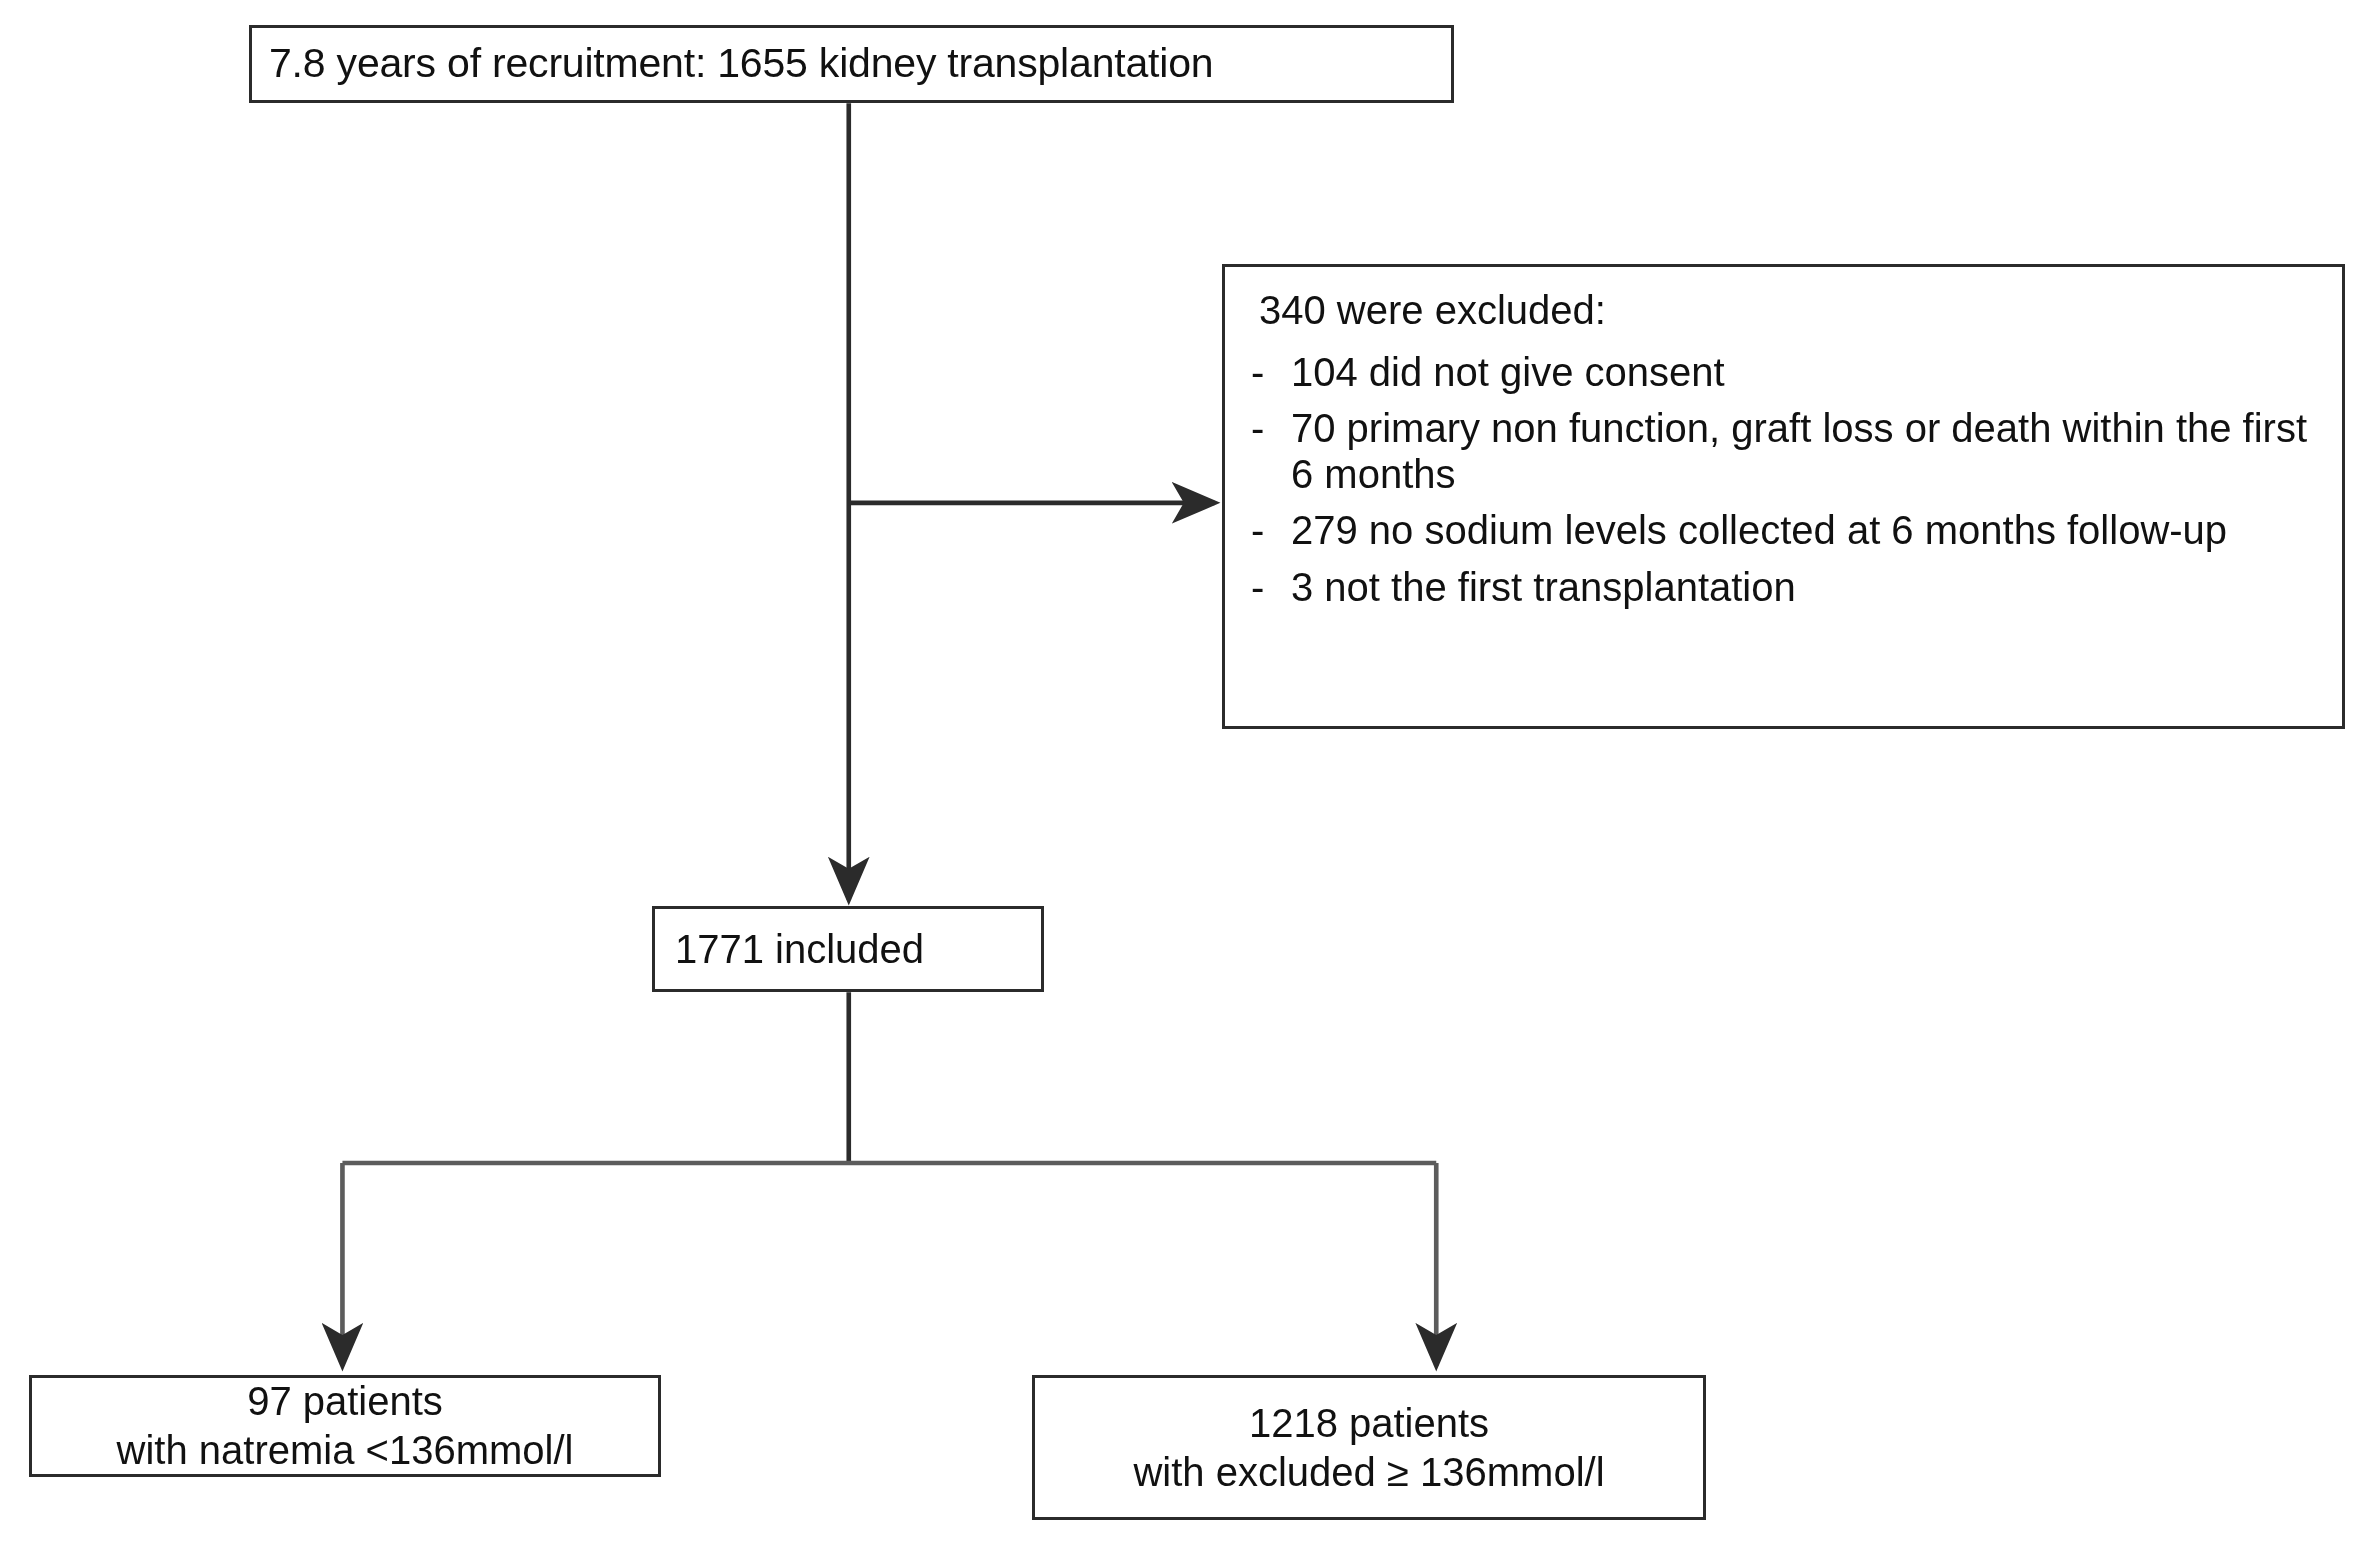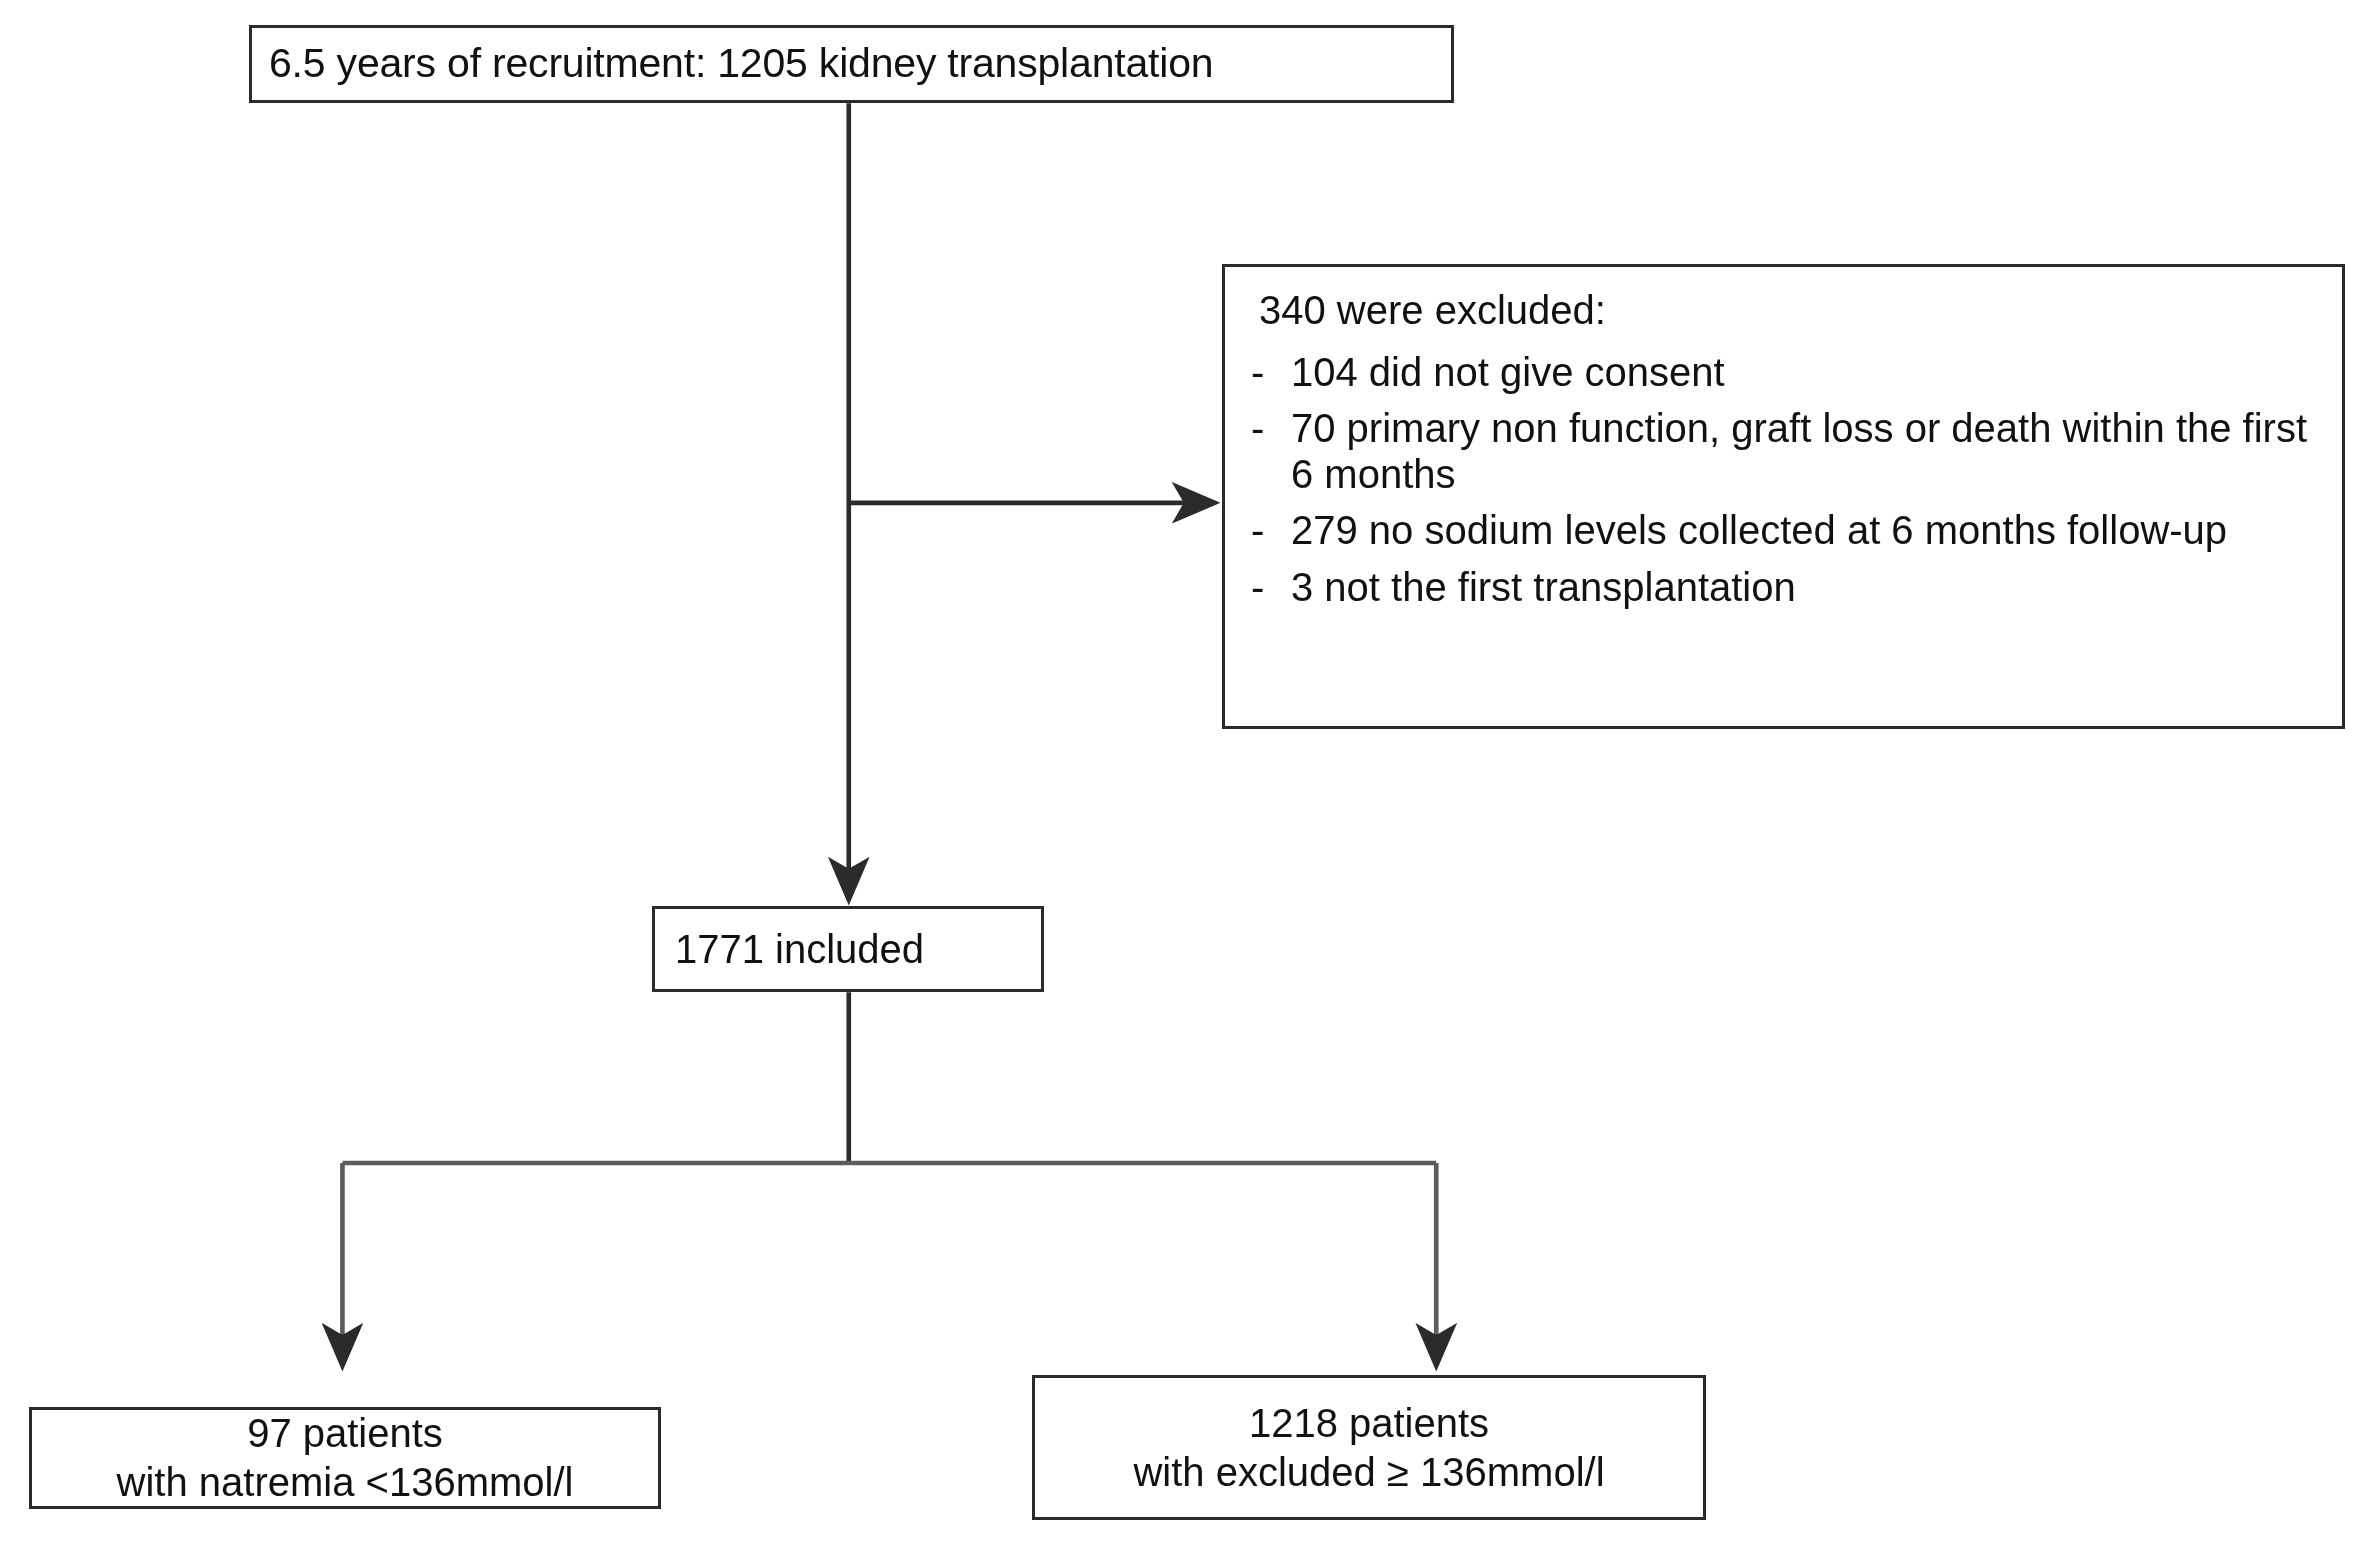--- a/index.html
+++ b/index.html
@@ -115,21 +115,20 @@
     white-space: nowrap;
   }
 
   
   #node-hyponatremia {
     left: 29px;
     top: 1375px;
     width: 632px;
     height: 102px;
     padding: 0 7.7px;
-    margin-top: 32px;
   }
   #node-normonatremia {
     left: 1032px;
     top: 1375px;
     width: 674px;
     height: 145px;
     padding: 0 7.7px;
   }
   .node-center .node-line {
     font-size: 40px;
@@ -156,21 +155,21 @@
     <line x1="1098" y1="1283" x2="1098" y2="1504" stroke="#2b2b2b" stroke-width="6"></line>
 
     <line x1="443" y1="1504" x2="1858" y2="1504" stroke="#5c5c5c" stroke-width="6"></line>
 
     <line x1="443" y1="1504" x2="443" y2="1766" stroke="#5c5c5c" stroke-width="6" marker-end="url(#arrowhead)"></line>
 
     <line x1="1858" y1="1504" x2="1858" y2="1766" stroke="#5c5c5c" stroke-width="6" marker-end="url(#arrowhead)"></line>
   </svg>
 
   <div class="node node-left" id="node-recruitment">
-    <div class="node-line">6.5 years of recruitment: 1205 kidney transplantation</div>
+    <div class="node-line">7.8 years of recruitment: 1655 kidney transplantation</div>
   </div>
 
   <div class="node node-left" id="node-exclusions">
     <div class="excl-title">340 were excluded:</div>
     <ul class="excl-list">
       <li class="excl-item">
         <span class="excl-bullet">-</span>
         <span class="excl-text">104 did not give consent</span>
       </li>
       <li class="excl-item">

